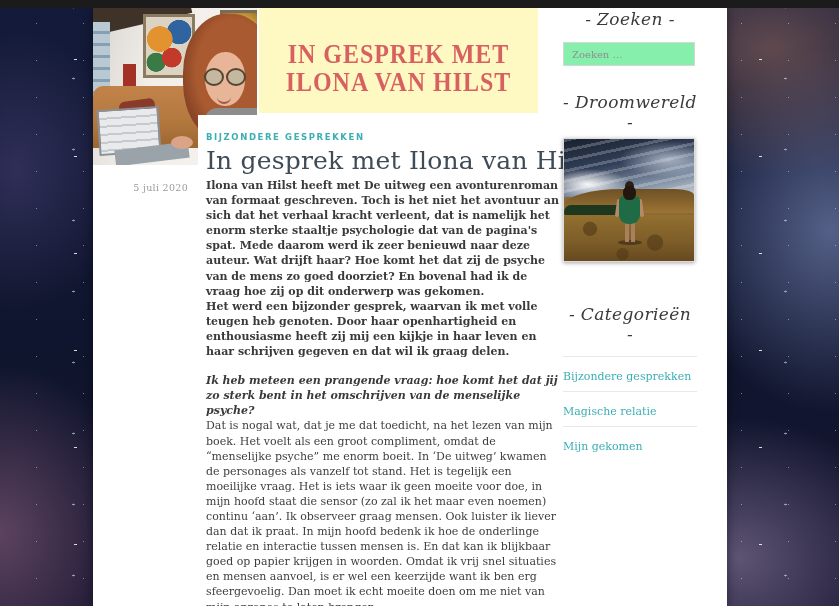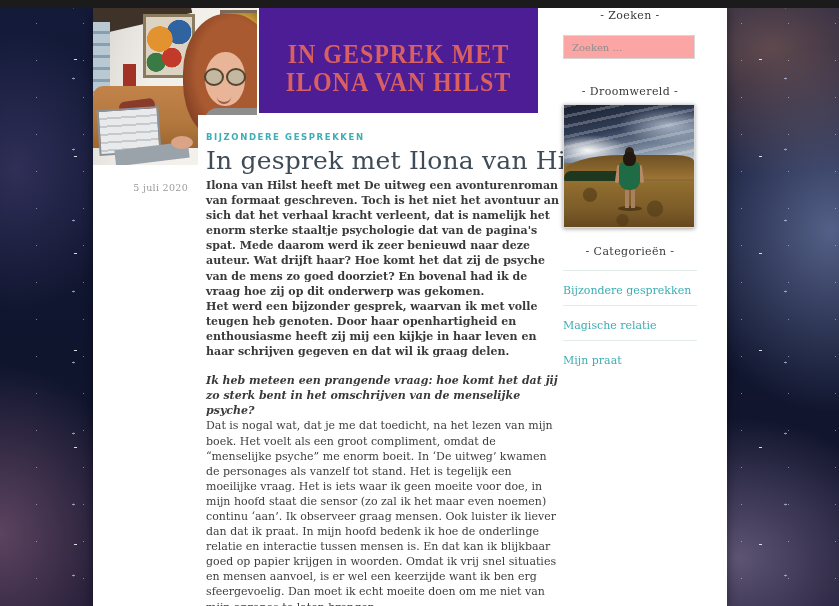--- a/index.html
+++ b/index.html
@@ -55,42 +55,42 @@
   .ph-glass-l,.ph-glass-r{position:absolute;top:60px;width:16px;height:14px;border:2px solid #55452f;border-radius:50%;background:rgba(150,190,170,.45);}
   .ph-glass-l{left:111px;} .ph-glass-r{left:133px;}
   .ph-smile{position:absolute;left:124px;top:88px;width:14px;height:6px;border-bottom:2px solid #9a5a4a;border-radius:0 0 8px 8px;}
   .ph-shirt{position:absolute;left:112px;top:100px;width:54px;height:60px;background:#8d8d8b;border-radius:12px 0 0 0;}
   .ph-screen{position:absolute;left:5px;top:100px;width:58px;height:42px;border:2px solid #88909a;transform:rotate(-4deg);
     background:repeating-linear-gradient(180deg,#e8eaec 0 6px,#c6cacf 6px 8px);}
   .ph-base{position:absolute;left:22px;top:138px;width:74px;height:16px;background:#9aa2aa;transform:rotate(-7deg);}
   .ph-hand{position:absolute;left:78px;top:128px;width:22px;height:13px;background:#dca486;border-radius:50%;}
   .photo-notch{position:absolute;right:0;bottom:0;width:59px;height:50px;background:#fff;}
 
-  .banner{position:absolute;left:166px;top:0;width:279px;height:105px;background:#4c1d95;
+  .banner{position:absolute;left:166px;top:0;width:279px;height:105px;background:#fef9c3;
           display:flex;align-items:center;justify-content:center;}
   .banner-text{font-family:"Liberation Serif",serif;font-weight:700;font-size:25px;line-height:26px;
           color:#d96060;letter-spacing:1px;text-align:center;transform:scale(.96,1.1);margin-top:14px;}
 
   
   .cat-label{position:absolute;left:113px;top:124px;font-family:"DejaVu Sans",sans-serif;
      font-size:8.5px;font-weight:700;letter-spacing:1.6px;color:#3caeb4;text-decoration:none;cursor:pointer;}
   .post-title{position:absolute;left:113px;top:138px;margin:0;font-weight:400;
      font-size:25px;color:#3f4c57;letter-spacing:.2px;}
   .post-date{position:absolute;left:0;top:174px;width:95px;text-align:right;
      font-size:9.5px;color:#9b9b9b;letter-spacing:.3px;}
   .post-body{position:absolute;left:113px;top:170px;width:356px;font-size:11px;line-height:15.1px;color:#3e3e3e;}
   .post-body p{margin:0 0 14px;}
   .post-body .intro{font-weight:700;color:#3a3a3a;}
   .post-body strong{color:#3a3a3a;font-style:italic;}
 
   
   .sidebar{position:absolute;left:470px;top:0;width:134px;}
-  .widget-title{margin:0;text-align:center;font-weight:400;font-size:11px;color:#3a3a3a;letter-spacing:.4px;}
+  .widget-title{margin:0;text-align:center;font-weight:400;font-size:17px;color:#3a3a3a;letter-spacing:.4px;font-style:italic;}
   .wt-search{padding-top:1px;}
-  .search{margin-top:13px;width:132px;height:24px;border:1px solid #d6d6d6;background:#fca5a5;
+  .search{margin-top:13px;width:132px;height:24px;border:1px solid #d6d6d6;background:#86efac;
      font-family:"DejaVu Serif",serif;font-size:10px;color:#555;padding:0 8px;box-sizing:border-box;outline:none;}
   .search::placeholder{color:#8f8f8f;}
   .wt-droom{margin-top:26px;}
   .droom{margin:10px 0 0;font-size:10.5px;line-height:14.6px;color:#4a4a4a;}
   .side-img{position:relative;margin-top:6px;width:130px;height:122px;border:1px solid #dcdcdc;
      box-shadow:0 1px 4px rgba(0,0,0,.35);overflow:hidden;background:#8a6a3a;}
   .si-sky{position:absolute;left:0;top:0;right:0;height:58px;
      background:
        radial-gradient(ellipse 60px 22px at 18% 78%, rgba(255,255,255,.95), transparent 70%),
        radial-gradient(ellipse 70px 26px at 80% 35%, rgba(215,225,238,.65), transparent 70%),
@@ -106,21 +106,21 @@
        radial-gradient(circle at 45% 85%, rgba(60,40,15,.35) 0 7%, transparent 8%),
        linear-gradient(180deg,#93702f 0%,#7c5c28 60%,#66491f 100%);}
   .si-head{position:absolute;left:61px;top:42px;width:9px;height:11px;background:#2c1f16;border-radius:50%;}
   .si-hair{position:absolute;left:59px;top:47px;width:13px;height:14px;background:#221810;border-radius:45%;}
   .si-dress{position:absolute;left:55px;top:57px;width:21px;height:28px;background:#1f6b45;border-radius:5px 5px 9px 9px;}
   .si-arm-l{position:absolute;left:52px;top:60px;width:4px;height:18px;background:#b58a68;border-radius:3px;transform:rotate(8deg);}
   .si-arm-r{position:absolute;left:75px;top:60px;width:4px;height:18px;background:#b58a68;border-radius:3px;transform:rotate(-8deg);}
   .si-leg-l{position:absolute;left:61px;top:84px;width:4px;height:19px;background:#a8805e;}
   .si-leg-r{position:absolute;left:67px;top:84px;width:4px;height:19px;background:#a8805e;}
   .si-shadow{position:absolute;left:54px;top:101px;width:24px;height:5px;background:rgba(40,25,10,.5);border-radius:50%;}
-  .wt-cats{margin-top:17px;}
+  .wt-cats{margin-top:42px;}
   .cats{list-style:none;margin:12px 0 0;padding:0;}
   .cats li{border-top:1px solid #e3eaea;padding:8px 0 7px;}
   .cats a{font-size:11px;color:#3caeb4;text-decoration:none;cursor:pointer;}
 </style>
 </head>
 <body>
 
 <div class="galaxy"></div>
 <div class="topbar"></div>
 
@@ -183,17 +183,17 @@
       <div class="si-leg-r"></div>
       <div class="si-dress"></div>
       <div class="si-head"></div>
       <div class="si-hair"></div>
     </div>
 
     <h2 class="widget-title wt-cats">- Categorieën -</h2>
     <ul class="cats">
       <li><a>Bijzondere gesprekken</a></li>
       <li><a>Magische relatie</a></li>
-      <li><a>Mijn praat</a></li>
+      <li><a>Mijn gekomen</a></li>
     </ul>
   </div>
 
 </div>
 
 </body></html>

